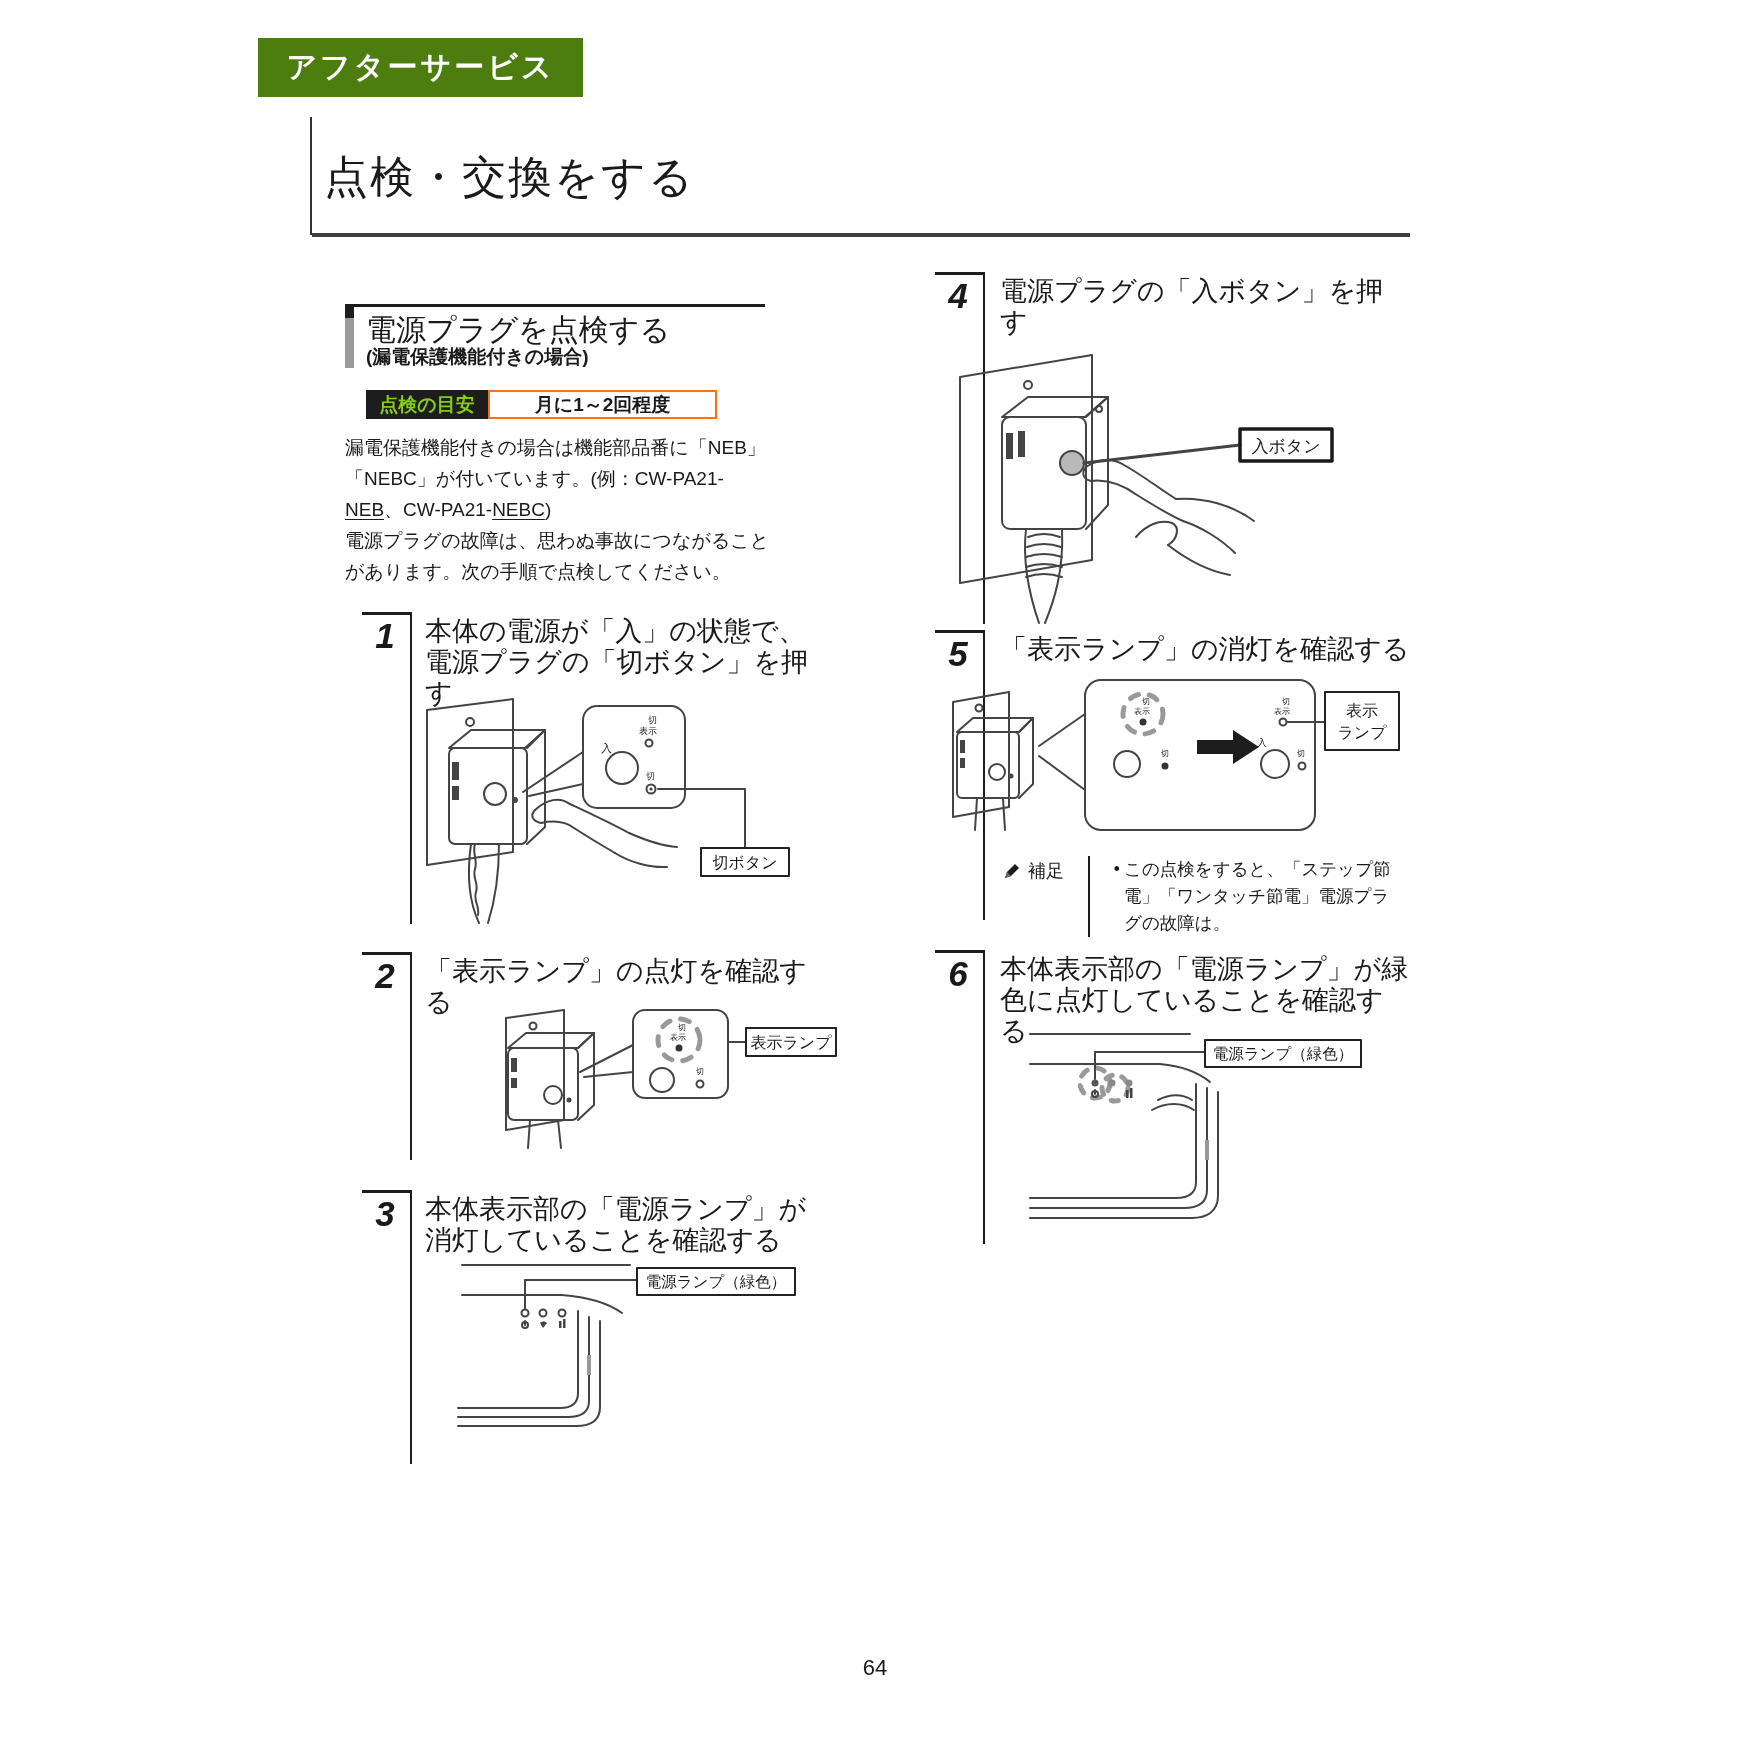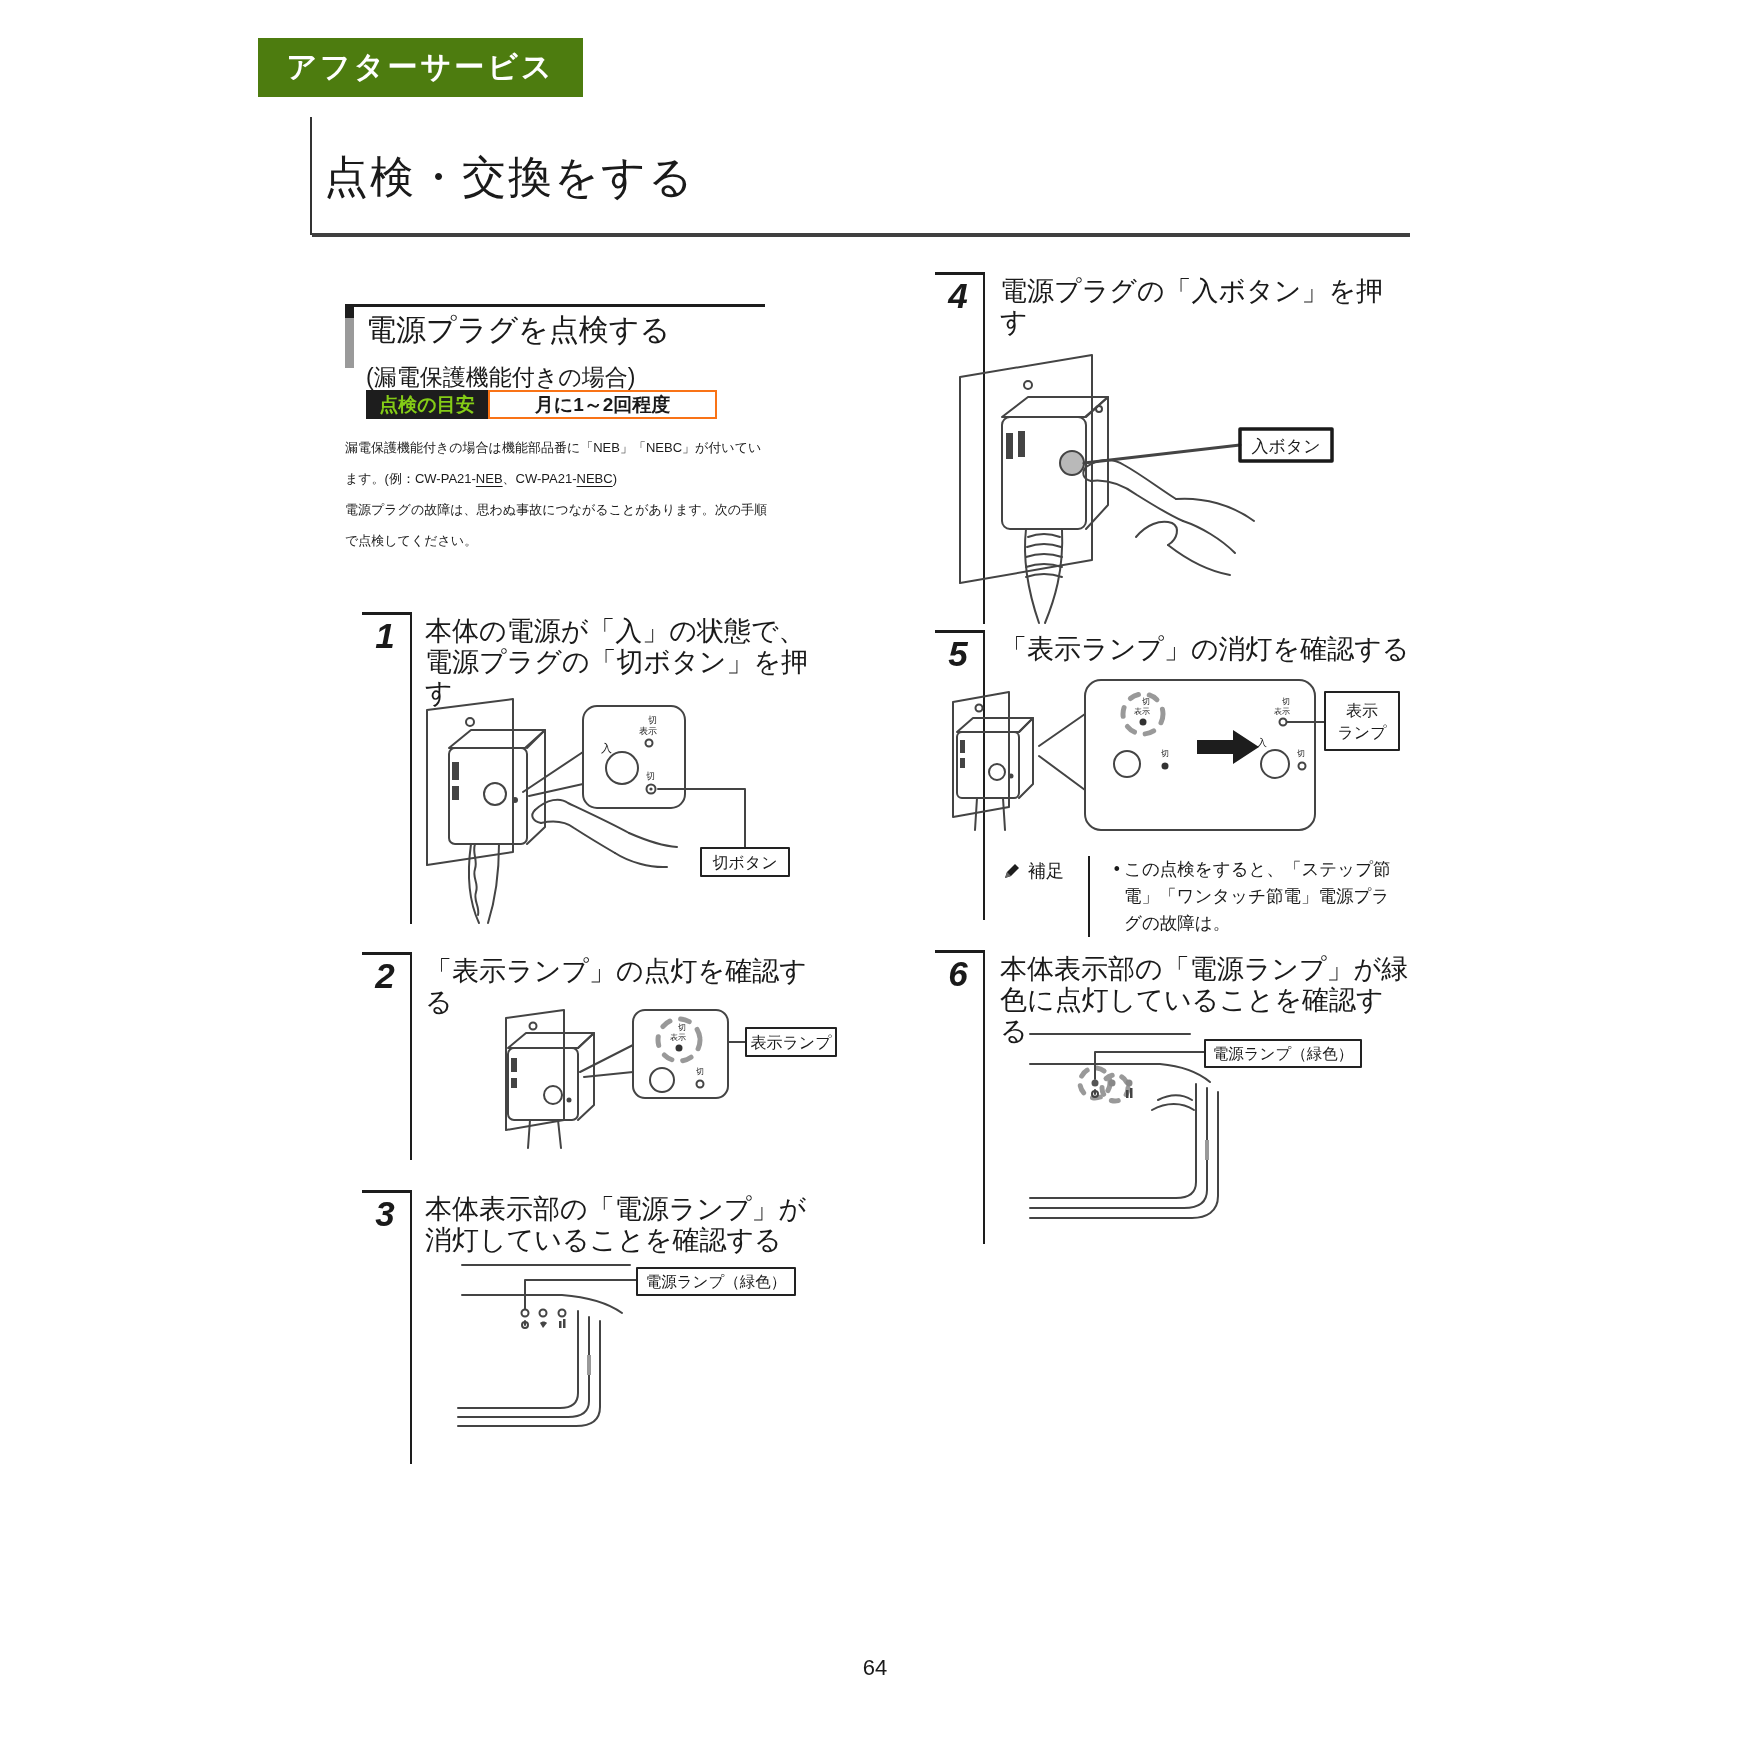--- a/index.html
+++ b/index.html
@@ -12,26 +12,26 @@
   
   .header-tag{left:258px;top:38px;width:325px;height:59px;background:#4d7c0f;color:#fff;
     font-size:30px;font-weight:bold;letter-spacing:3px;display:flex;align-items:center;justify-content:center;}
   .title-vline{left:310px;top:117px;width:2px;height:118px;background:#333;}
   .page-title{left:324px;top:148px;font-size:44px;font-weight:400;letter-spacing:2px;}
   .title-rule{left:312px;top:233px;width:1098px;height:4px;background:#3f3f3f;}
   
   .sec-rule{left:345px;top:304px;width:420px;height:3px;background:#1d1d1d;}
   .sec-bar{left:345px;top:304px;width:9px;height:64px;background:linear-gradient(#1d1d1d 0 14px,#9a9a9a 14px 100%);}
   .sec-heading{left:366px;top:310px;font-size:30px;font-weight:400;}
-  .sec-sub{left:366px;top:362px;font-size:23px;}
+  .sec-sub{left:366px;top:344px;font-size:19px;font-weight:bold;}
   .guide-label{left:366px;top:390px;width:122px;height:29px;background:#1d1d1d;color:#84cc16;font-weight:bold;
     font-size:19px;display:flex;align-items:center;justify-content:center;}
   .guide-value{left:488px;top:390px;width:229px;height:29px;border:2px solid #f97316;box-sizing:border-box;
     font-weight:bold;font-size:19px;display:flex;align-items:center;justify-content:center;}
-  .body-text{left:345px;top:432px;width:428px;font-size:13px;line-height:31px;}
+  .body-text{left:345px;top:432px;width:428px;font-size:19px;line-height:31px;}
   .u{text-decoration:underline;text-underline-offset:3px;}
   
   .step-topline{position:absolute;width:48px;height:3px;background:#1d1d1d;}
   .step-vline{position:absolute;width:2px;background:#1d1d1d;}
   .step-num{position:absolute;width:42px;text-align:center;font-size:35px;font-weight:bold;font-style:italic;}
   .step-text{position:absolute;font-size:27px;font-weight:normal;line-height:31px;}
   .s1t{left:362px;top:612px}.s1v{left:410px;top:612px;height:312px}.s1n{left:364px;top:616px}.s1x{left:425px;top:616px;width:395px}
   .s2t{left:362px;top:952px}.s2v{left:410px;top:952px;height:208px}.s2n{left:364px;top:956px}.s2x{left:425px;top:956px;width:395px}
   .s3t{left:362px;top:1190px}.s3v{left:410px;top:1190px;height:274px}.s3n{left:364px;top:1194px}.s3x{left:425px;top:1194px;width:395px}
   .s4t{left:935px;top:272px}.s4v{left:983px;top:272px;height:352px}.s4n{left:937px;top:276px}.s4x{left:1000px;top:276px;width:410px}

